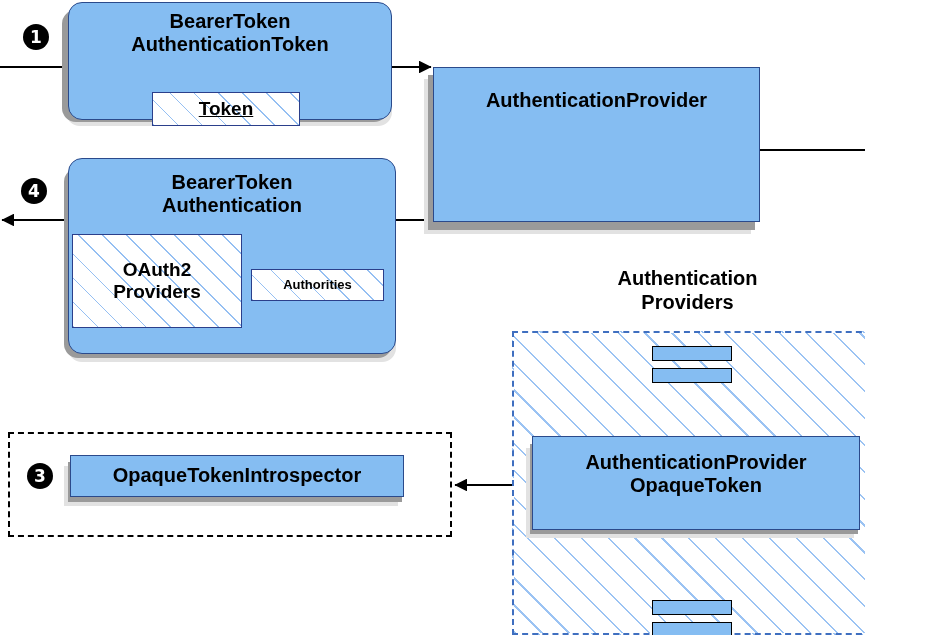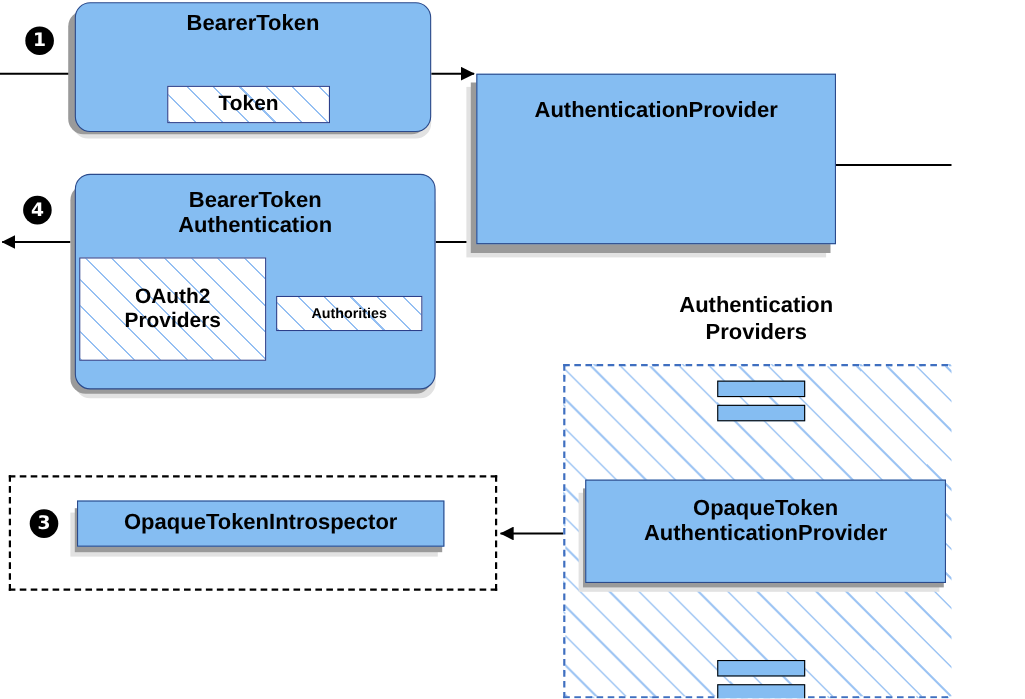--- a/index.html
+++ b/index.html
@@ -158,22 +158,23 @@
     <line x1="692" y1="395" x2="692" y2="435" stroke="#000" stroke-width="3.4" marker-start="url(#arrow-up)" marker-end="url(#arrow-up)"></line>
 
     <line x1="692" y1="552" x2="692" y2="592" stroke="#000" stroke-width="3.4" marker-start="url(#arrow-up)" marker-end="url(#arrow-up)"></line>
   </svg>
 
   <div class="shadow-light rounded" style="left:66px; top:14px; width:326px; height:112px;"></div>
   <div class="shadow-dark rounded" style="left:62px; top:10px; width:326px; height:112px;"></div>
 
   <div class="node rounded" style="left:68px; top:2px; width:324px; height:118px; padding-top:7px; font-size:20px;">
     <span class="node-title">BearerToken</span>
-  </div>
-  <div class="hatch-box" style="left:152px; top:78px; width:148px; height:34px; font-size:19px;">
+    <span class="node-title">AuthenticationToken</span>
+  </div>
+  <div class="hatch-box" style="left:152px; top:92px; width:148px; height:34px; font-size:19px;text-decoration:underline;">
     <span>Token</span>
   </div>
 
   <div class="step-badge" style="left:23px; top:24px;">
     <span>1</span>
   </div>
 
   <div class="shadow-light" style="left:424px; top:79px; width:327px; height:155px;"></div>
   <div class="shadow-dark" style="left:428px; top:75px; width:327px; height:155px;"></div>
 
@@ -216,22 +217,22 @@
   <div class="stub-bar" style="left:652px; top:346px; width:80px; height:15px;"></div>
   <div class="stub-bar" style="left:652px; top:368px; width:80px; height:15px;"></div>
 
   <div class="stub-bar" style="left:652px; top:600px; width:80px; height:15px;"></div>
   <div class="stub-bar" style="left:652px; top:622px; width:80px; height:15px;"></div>
 
   <div class="shadow-light" style="left:526px; top:448px; width:328px; height:90px;"></div>
   <div class="shadow-dark" style="left:530px; top:444px; width=328px; width:328px; height:90px;"></div>
 
   <div class="node" style="left:532px; top:436px; width:328px; height:94px; padding-top:14px; font-size:20px;">
+    <span class="node-title">AuthenticationProvider</span>
     <span class="node-title">OpaqueToken</span>
-    <span class="node-title">AuthenticationProvider</span>
   </div>
 
   <div class="dashed-region black" style="left:8px; top:432px; width:444px; height:105px;"></div>
 
   <div class="shadow-light" style="left:64px; top:466px; width:334px; height:40px;"></div>
   <div class="shadow-dark" style="left:68px; top:462px; width:334px; height:40px;"></div>
 
   <div class="node" style="left:70px; top:455px; width:334px; height:42px; padding-top:8px; font-size:20px;">
     <span class="node-title">OpaqueTokenIntrospector</span>
   </div>

